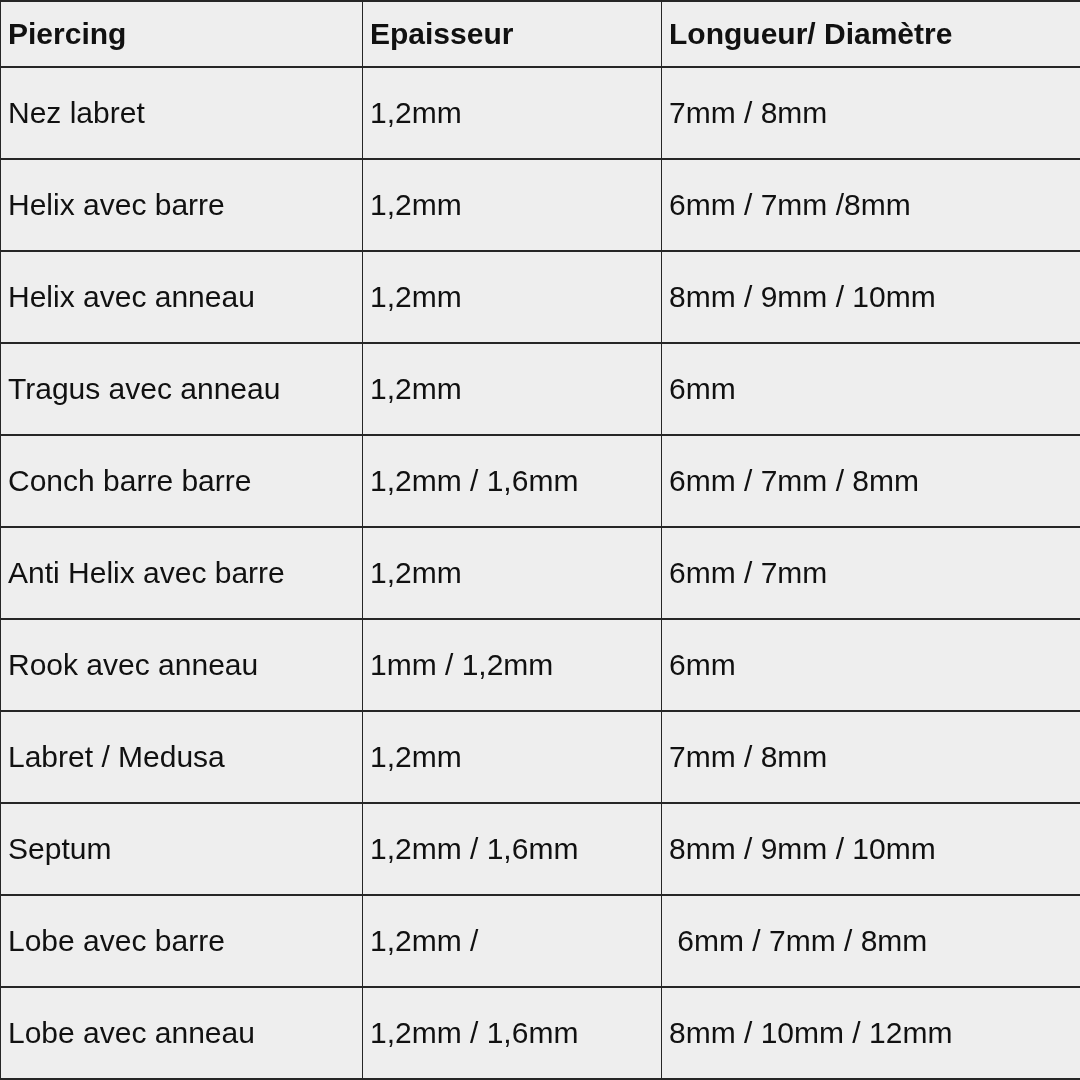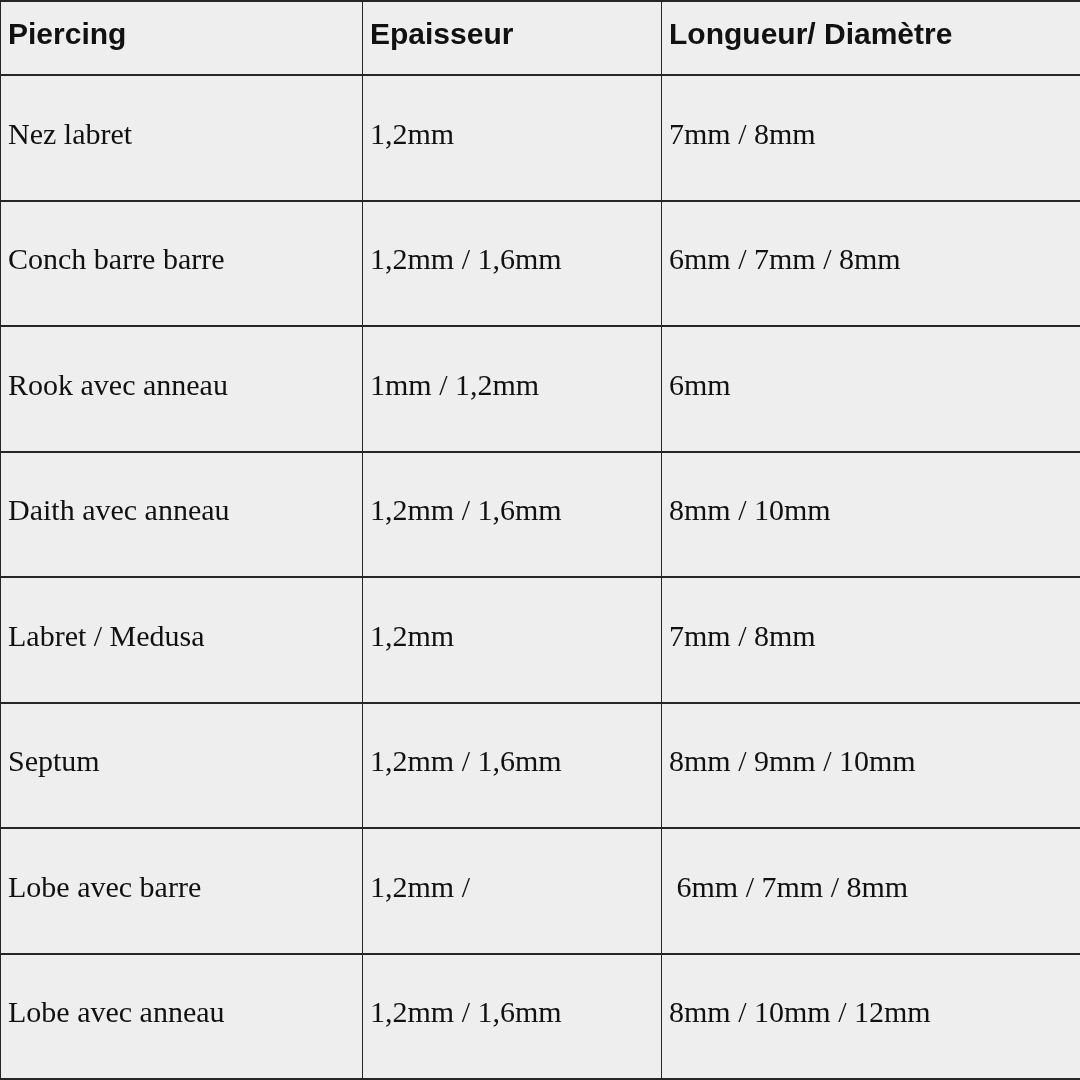--- a/index.html
+++ b/index.html
@@ -16,37 +16,36 @@
     border-collapse: collapse;
     table-layout: fixed;
     background: #eeeeee;
   }
   table.size-table th,
   table.size-table td {
     border-left: 1px solid #262626;
     border-right: 1px solid #262626;
     border-top: 2px solid #262626;
     border-bottom: 2px solid #262626;
-    padding: 0 6px 8px 7px;
+    padding: 0 6px 0 7px;
     vertical-align: middle;
     text-align: left;
     color: #111111;
     font-size: 30px;
     line-height: 1.15;
     white-space: pre-wrap;
     overflow: hidden;
   }
   table.size-table th {
     font-weight: bold;
     height: 64px;
   }
   table.size-table td {
     font-weight: normal;
     height: 65px;
-    font-family: Liberation Serif, serif;
   }
 </style>
 </head>
 <body>
 
 <table class="size-table">
   <colgroup>
     <col style="width:362px">
     <col style="width:299px">
     <col style="width:419px">
@@ -58,33 +57,48 @@
       <th>Longueur/ Diamètre</th>
     </tr>
   </thead>
   <tbody id="table-body">
       <tr>
         <td>Nez labret</td>
         <td>1,2mm</td>
         <td>7mm / 8mm</td>
       </tr>
       <tr>
+        <td>Helix avec barre</td>
+        <td>1,2mm</td>
+        <td>6mm / 7mm /8mm</td>
+      </tr>
+      <tr>
+        <td>Helix avec anneau</td>
+        <td>1,2mm</td>
+        <td>8mm / 9mm / 10mm</td>
+      </tr>
+      <tr>
+        <td>Tragus avec anneau</td>
+        <td>1,2mm</td>
+        <td>6mm</td>
+      </tr>
+      <tr>
         <td>Conch barre barre</td>
         <td>1,2mm / 1,6mm</td>
         <td>6mm / 7mm / 8mm</td>
       </tr>
       <tr>
+        <td>Anti Helix avec barre</td>
+        <td>1,2mm</td>
+        <td>6mm / 7mm</td>
+      </tr>
+      <tr>
         <td>Rook avec anneau</td>
         <td>1mm / 1,2mm</td>
         <td>6mm</td>
-      </tr>
-      <tr>
-        <td>Daith avec anneau</td>
-        <td>1,2mm / 1,6mm</td>
-        <td>8mm / 10mm</td>
       </tr>
       <tr>
         <td>Labret / Medusa</td>
         <td>1,2mm</td>
         <td>7mm / 8mm</td>
       </tr>
       <tr>
         <td>Septum</td>
         <td>1,2mm / 1,6mm</td>
         <td>8mm / 9mm / 10mm</td>

